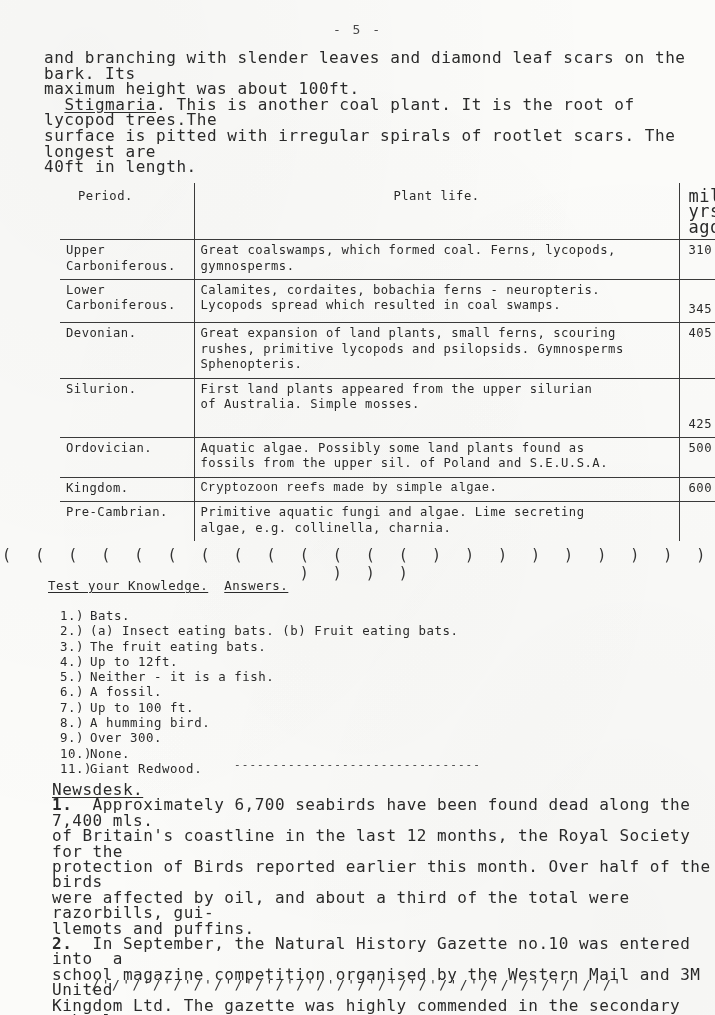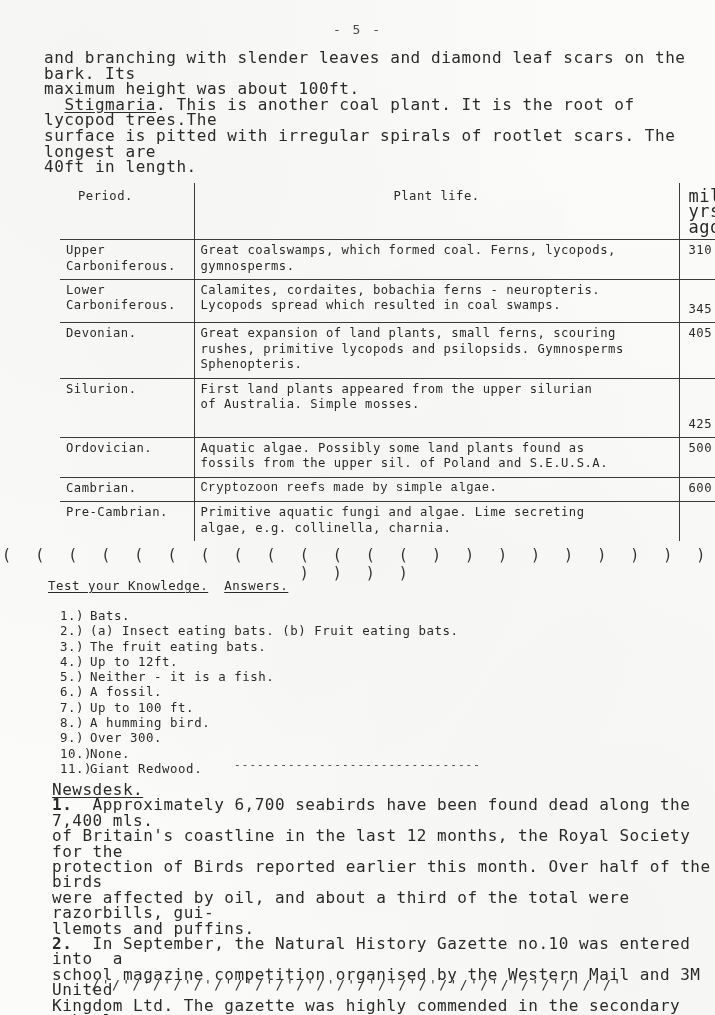--- a/index.html
+++ b/index.html
@@ -222,21 +222,21 @@
 of Australia. Simple mosses.</td>
             <td class="rule-v-left age" style="padding-top: 38px;">425</td>
           </tr>
           <tr class="row-sep">
             <td style="white-space: pre-line;">Ordovician.</td>
             <td class="rule-v-left" style="white-space: pre-line; margin-top: 36px;">Aquatic algae. Possibly some land plants found as
 fossils from the upper sil. of Poland and S.E.U.S.A.</td>
             <td class="rule-v-left age">500</td>
           </tr>
           <tr class="row-sep">
-            <td style="white-space: pre-line;">Cambrian.</td>
+            <td style="white-space: pre-line;">Kingdom.</td>
             <td class="rule-v-left" style="white-space: pre-line; font-family: Liberation Mono, monospace;">Cryptozoon reefs made by simple algae.</td>
             <td class="rule-v-left age">600</td>
           </tr>
           <tr class="row-sep">
             <td style="white-space: pre-line;">Pre-Cambrian.</td>
             <td class="rule-v-left" style="white-space: pre-line;">Primitive aquatic fungi and algae. Lime secreting
 algae, e.g. collinella, charnia.</td>
             <td class="rule-v-left age"></td>
           </tr>
         </tbody>

